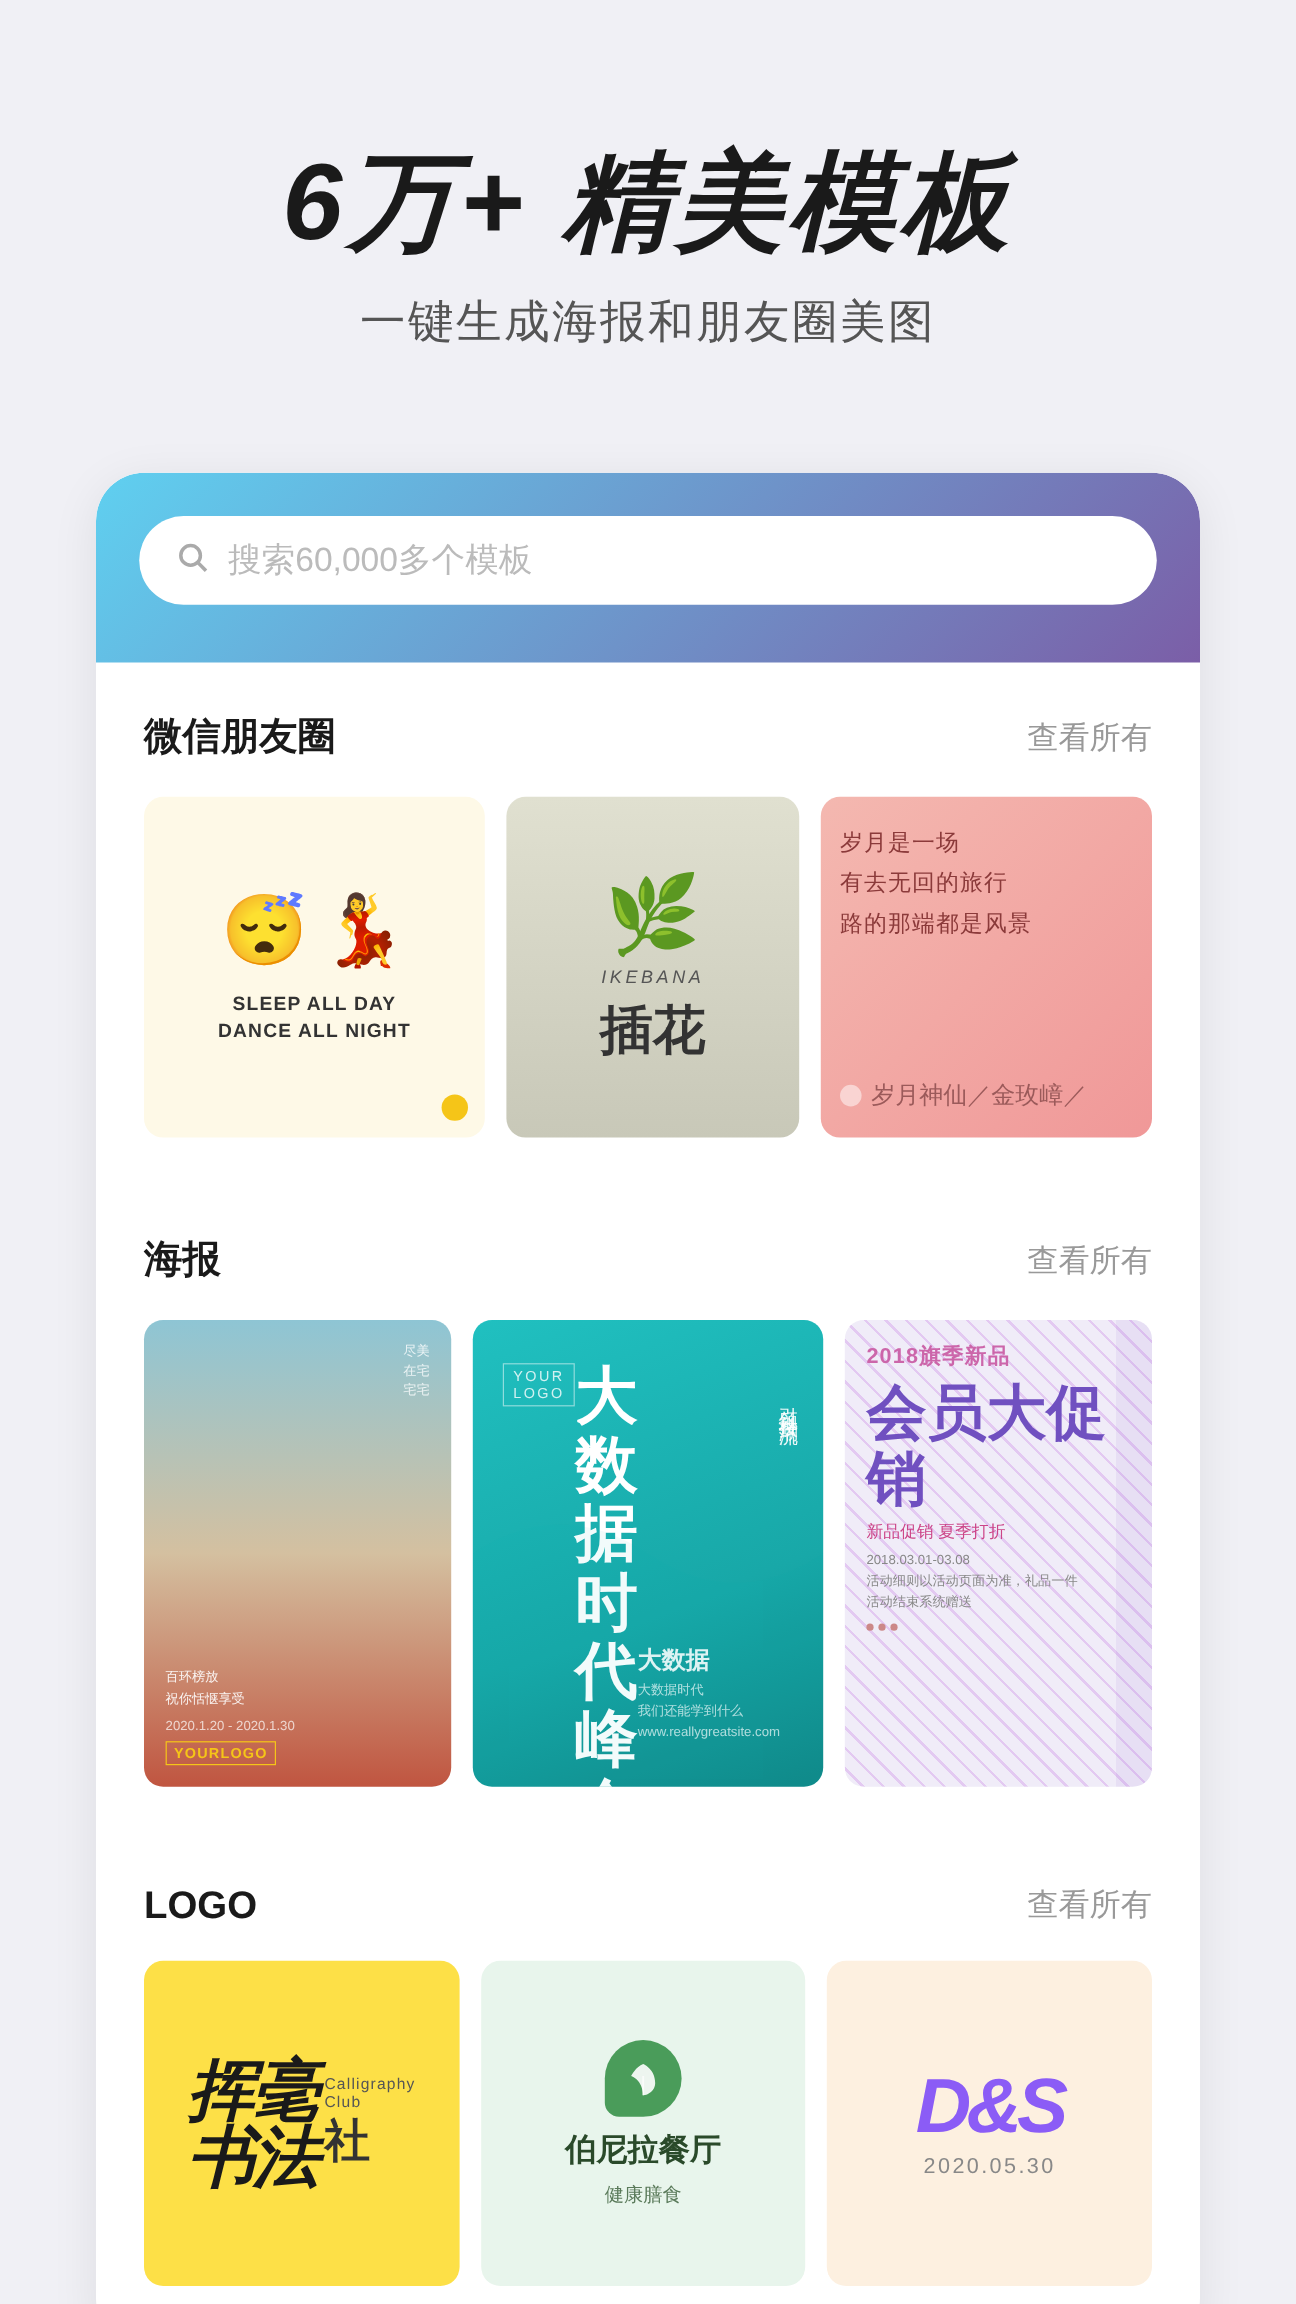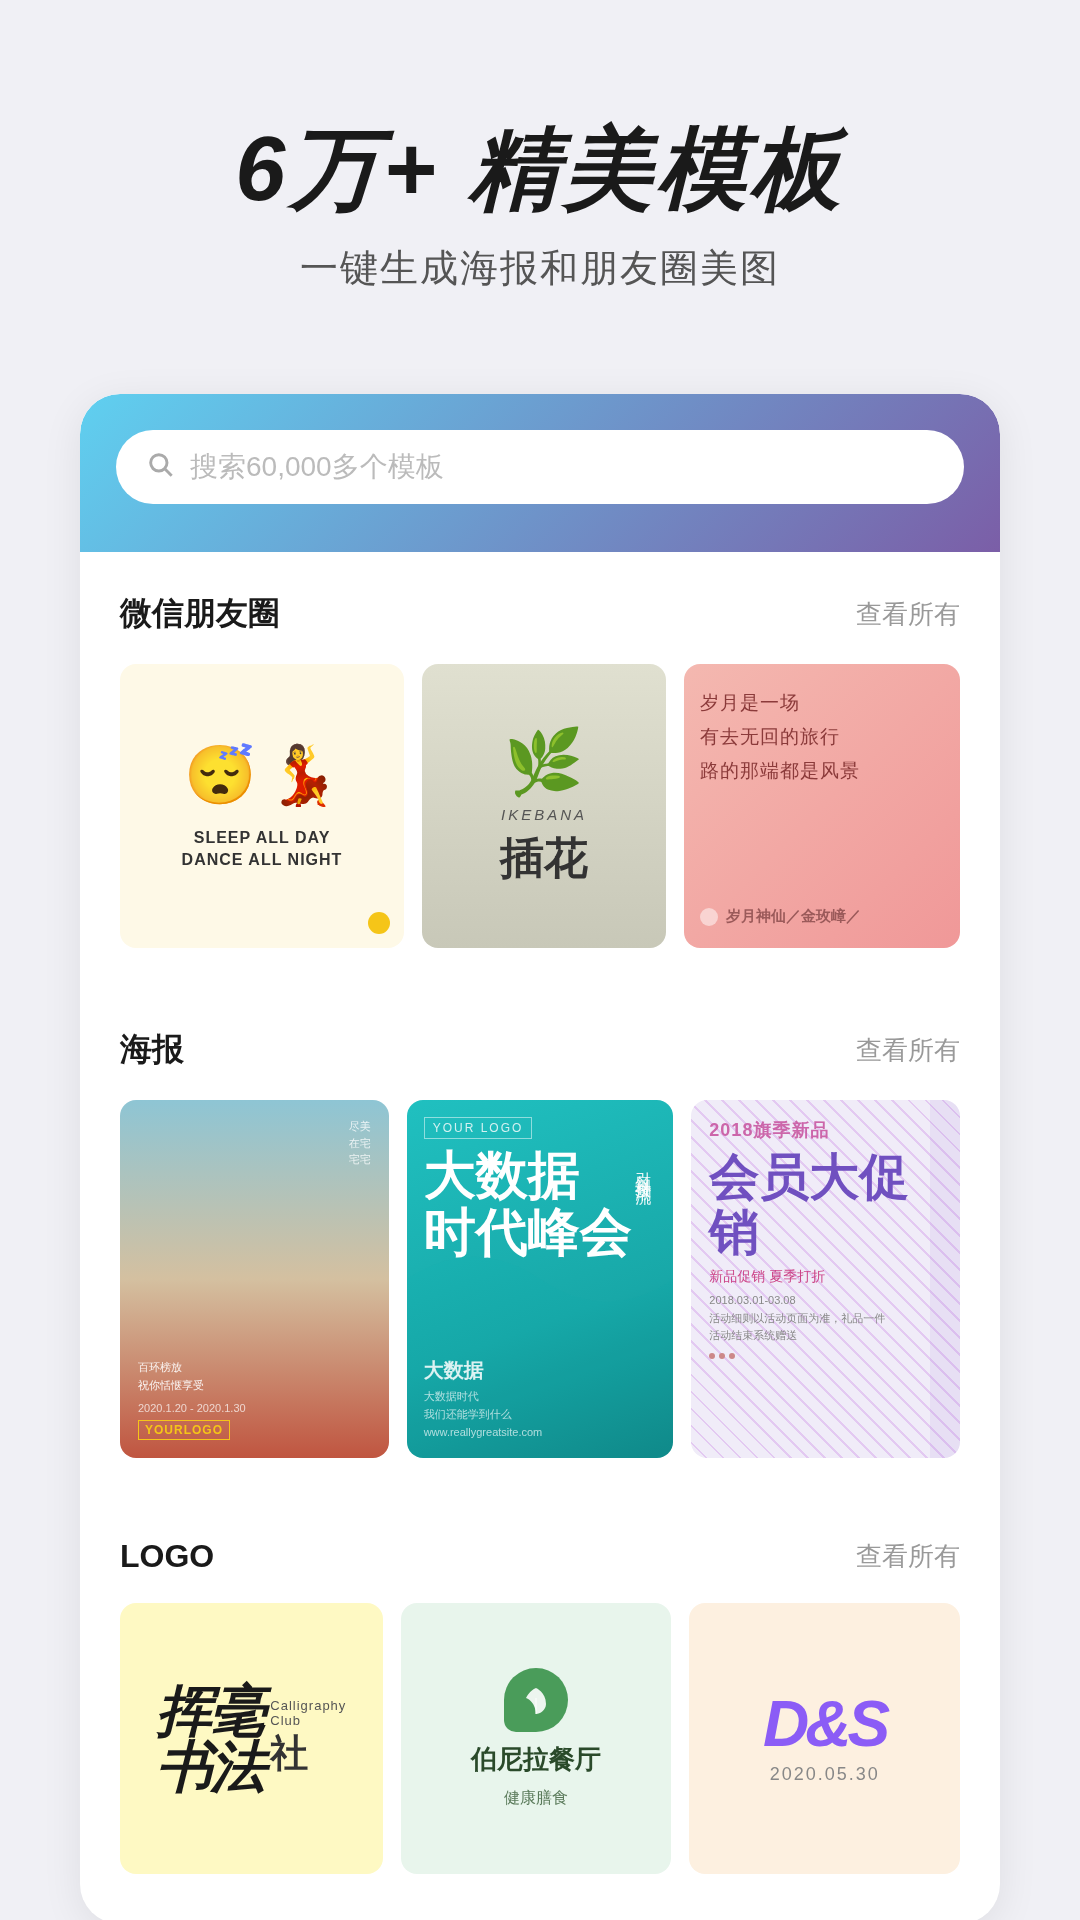--- a/index.html
+++ b/index.html
@@ -223,21 +223,21 @@
       </div>
 
       <div class="template-card wechat-card-3" style="background:linear-gradient(135deg, #f4b8b0 0%, #f09898 100%); display:flex; flex-direction:column; justify-content:space-between; padding:22px 16px;">
         <div>
           <div style="font-size:19px; color:#8b3a3a; line-height:1.8; letter-spacing:1px;">岁月是一场</div>
           <div style="font-size:19px; color:#8b3a3a; line-height:1.8; letter-spacing:1px;">有去无回的旅行</div>
           <div style="font-size:19px; color:#8b3a3a; line-height:1.8; letter-spacing:1px;">路的那端都是风景</div>
         </div>
         <div style="display:flex; align-items:center; gap:8px;">
           <div style="width:18px; height:18px; border-radius:50%; background:rgba(255,255,255,0.5);"></div>
-          <span style="font-size:15px; color:#9b5a5a;font-weight:bold;">岁月神仙／金玫嶂／</span>
+          <span style="font-size:20px; color:#9b5a5a;">岁月神仙／金玫嶂／</span>
         </div>
       </div>
 
     </div>
   </div>
 
   <div class="section-divider"></div>
 
   <div class="section">
     <div class="section-header">
@@ -252,21 +252,21 @@
         </div>
         <div>
           <div style="font-size:11px; color:rgba(255,255,255,0.9); line-height:1.6;">百环榜放<br>祝你恬惬享受</div>
           <div style="height:8px;"></div>
           <div style="font-size:11px; color:rgba(255,255,255,0.7);">2020.1.20 - 2020.1.30</div>
           <div style="height:6px;"></div>
           <div style="font-size:12px; color:#f5c518; font-weight:700; letter-spacing:1px; border:1px solid #f5c518; padding:2px 6px; display:inline-block;">YOURLOGO</div>
         </div>
       </div>
 
-      <div class="template-card" style="aspect-ratio:3/4; background:linear-gradient(160deg, #20c0c0 0%, #18a8a8 60%, #108888 100%); display:flex; flex-direction:column; padding:17px; position:relative; overflow:hidden;justify-content:flex-end;">
+      <div class="template-card" style="aspect-ratio:3/4; background:linear-gradient(160deg, #20c0c0 0%, #18a8a8 60%, #108888 100%); display:flex; flex-direction:row; padding:36px; position:relative; overflow:hidden;justify-content:flex-end;">
         <div style="position:absolute; top:0; left:0; width:100%; height:100%; opacity:0.1;">
           <svg width="100%" height="100%" viewBox="0 0 300 400" preserveAspectRatio="none">
             <path d="M0,200 Q75,150 150,200 Q225,250 300,200 L300,400 L0,400 Z" fill="rgba(0,180,180,0.5)"></path>
           </svg>
         </div>
         <div style="font-size:12px; color:rgba(255,255,255,0.8); letter-spacing:2px; border:1px solid rgba(255,255,255,0.5); padding:3px 8px; align-self:flex-start; margin-bottom:8px;">YOUR LOGO</div>
         <div style="font-size:52px; font-weight:900; color:#fff; line-height:1.1;">
           <span>大数据</span><br>
           <span>时代峰会</span>
         </div>
@@ -296,21 +296,21 @@
 
   <div class="section-divider"></div>
 
   <div class="section">
     <div class="section-header">
       <span class="section-title">LOGO</span>
       <span class="section-more">查看所有</span>
     </div>
     <div class="cards-row logo-cards-row">
 
-      <div class="template-card" style="background:#fef9c3; display:flex; align-items:center; justify-content:center; padding:16px;">
+      <div class="template-card" style="background:#fde047; display:flex; align-items:center; justify-content:center; padding:16px;">
         <div style="display:flex; align-items:center; gap:6px;">
           <div style="display:flex; flex-direction:column; align-items:center;">
             <div style="font-size:56px; color:#1a1a1a; font-weight:900; font-style:italic; writing-mode:horizontal-tb; letter-spacing:-2px; line-height:1;">挥毫<br>书法</div>
           </div>
           <div style="display:flex; flex-direction:column; align-items:flex-start;">
             <div style="font-size:13px; color:#555; letter-spacing:1px;">Calligraphy</div>
             <div style="font-size:13px; color:#555; letter-spacing:1px;">Club</div>
             <div style="font-size:38px; color:#333; font-weight:900;">社</div>
           </div>
         </div>

